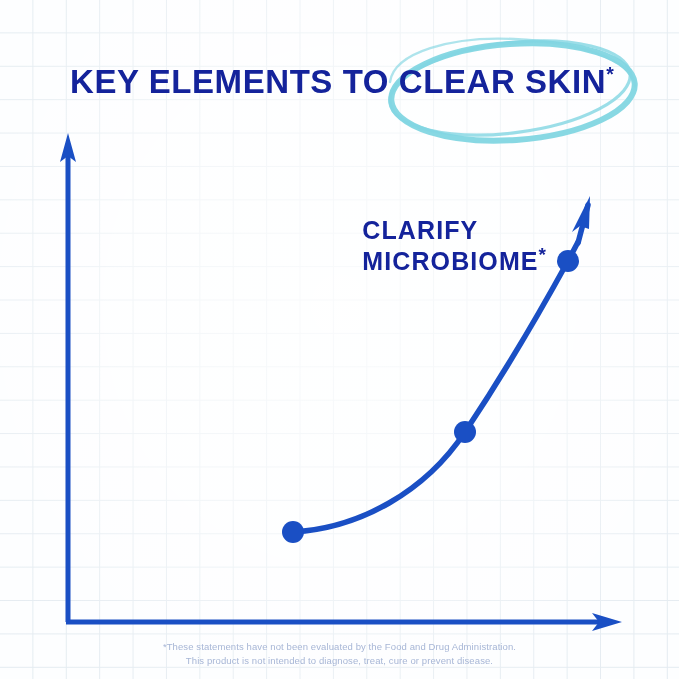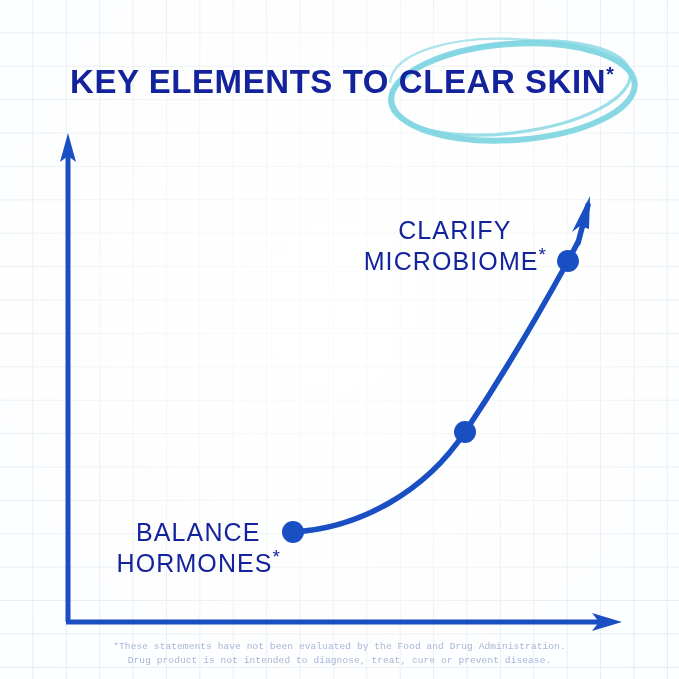--- a/index.html
+++ b/index.html
@@ -72,25 +72,25 @@
     position: absolute;
     left: 0;
     top: 0;
     width: 679px;
     height: 679px;
   }
 
   .label {
     position: absolute;
     color: #14239b;
-    font-weight: normal;
+    font-weight: bold;
     font-size: 25px;
     letter-spacing: 1.1px;
     line-height: 1.12;
-    text-align: center;
+    text-align: left;
     white-space: nowrap;
   }
   .label .star {
     font-size: 19px;
     vertical-align: super;
     letter-spacing: 0;
   }
   .label-balance   { right: 399px; top: 518px; }
   .label-microbiome{ right: 229px; top: 364px; }
   .label-clarify   { right: 133px; top: 216px; }
@@ -98,21 +98,20 @@
   .disclaimer {
     position: absolute;
     left: 0;
     right: 0;
     top: 640px;
     text-align: center;
     color: #a7b6d6;
     font-size: 9.5px;
     line-height: 1.45;
     letter-spacing: 0.1px;
-    font-family: Liberation Mono, monospace;
   }
 </style>
 </head>
 <body>
 
 <div id="infographic">
 
   <div class="grid-wash"></div>
 
   <svg class="scribble" viewBox="0 0 262 112">
@@ -146,29 +145,25 @@
       <line x1="578" y1="243" x2="588" y2="205" stroke="#1a4fc4" stroke-width="5.5" stroke-linecap="round"></line>
     </g>
 
     <g>
       <circle cx="293" cy="532" r="11" fill="#1a4fc4"></circle>
       <circle cx="465" cy="432" r="11" fill="#1a4fc4"></circle>
       <circle cx="568" cy="261" r="11" fill="#1a4fc4"></circle>
     </g>
   </svg>
 
-  <div class="label label-balance">
-    <span>BALANCE</span><br>
-    <span>HORMONES</span><span class="star">*</span>
-  </div>
 
 
   <div class="label label-clarify">
     <span>CLARIFY</span><br>
     <span>MICROBIOME</span><span class="star">*</span>
   </div>
 
   <div class="disclaimer">
     <div>*These statements have not been evaluated by the Food and Drug Administration.</div>
-    <div>Drug product is not intended to diagnose, treat, cure or prevent disease.</div>
+    <div>This product is not intended to diagnose, treat, cure or prevent disease.</div>
   </div>
 
 </div>
 
 </body></html>

